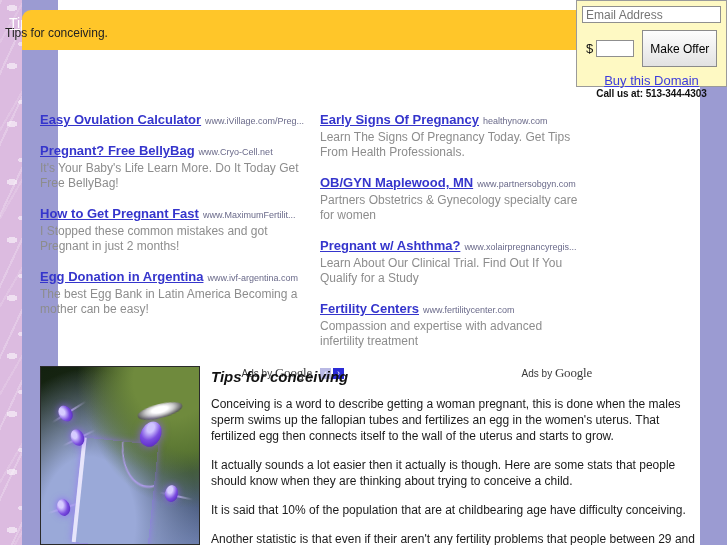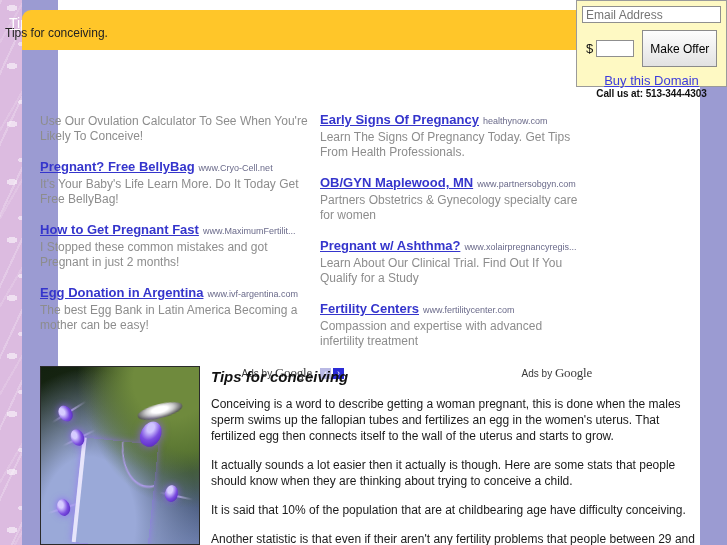--- a/index.html
+++ b/index.html
@@ -366,21 +366,23 @@
   </div>
   <a id="buy-domain-link">Buy this Domain</a>
   <div id="call-us-text">Call us at: 513-344-4303</div>
 </div>
 
 <div id="ads-region">
   <div class="ads-columns">
 
     <div class="ad-column left">
       <div class="ad-unit">
-        <div class="ad-desc">Use Our Ovulation Calculator To See When You're Likely To Conceive!</div>
+        <div class="ad-headline-row">
+          <a class="ad-title">Easy Ovulation Calculator</a><span class="ad-url">www.iVillage.com/Preg...</span>
+        </div>
       </div>
       <div class="ad-unit">
         <div class="ad-headline-row">
           <a class="ad-title">Pregnant? Free BellyBag</a><span class="ad-url">www.Cryo-Cell.net</span>
         </div>
         <div class="ad-desc">It's Your Baby's Life Learn More. Do It Today Get Free BellyBag!</div>
       </div>
       <div class="ad-unit">
         <div class="ad-headline-row">
           <a class="ad-title">How to Get Pregnant Fast</a><span class="ad-url">www.MaximumFertilit...</span>

